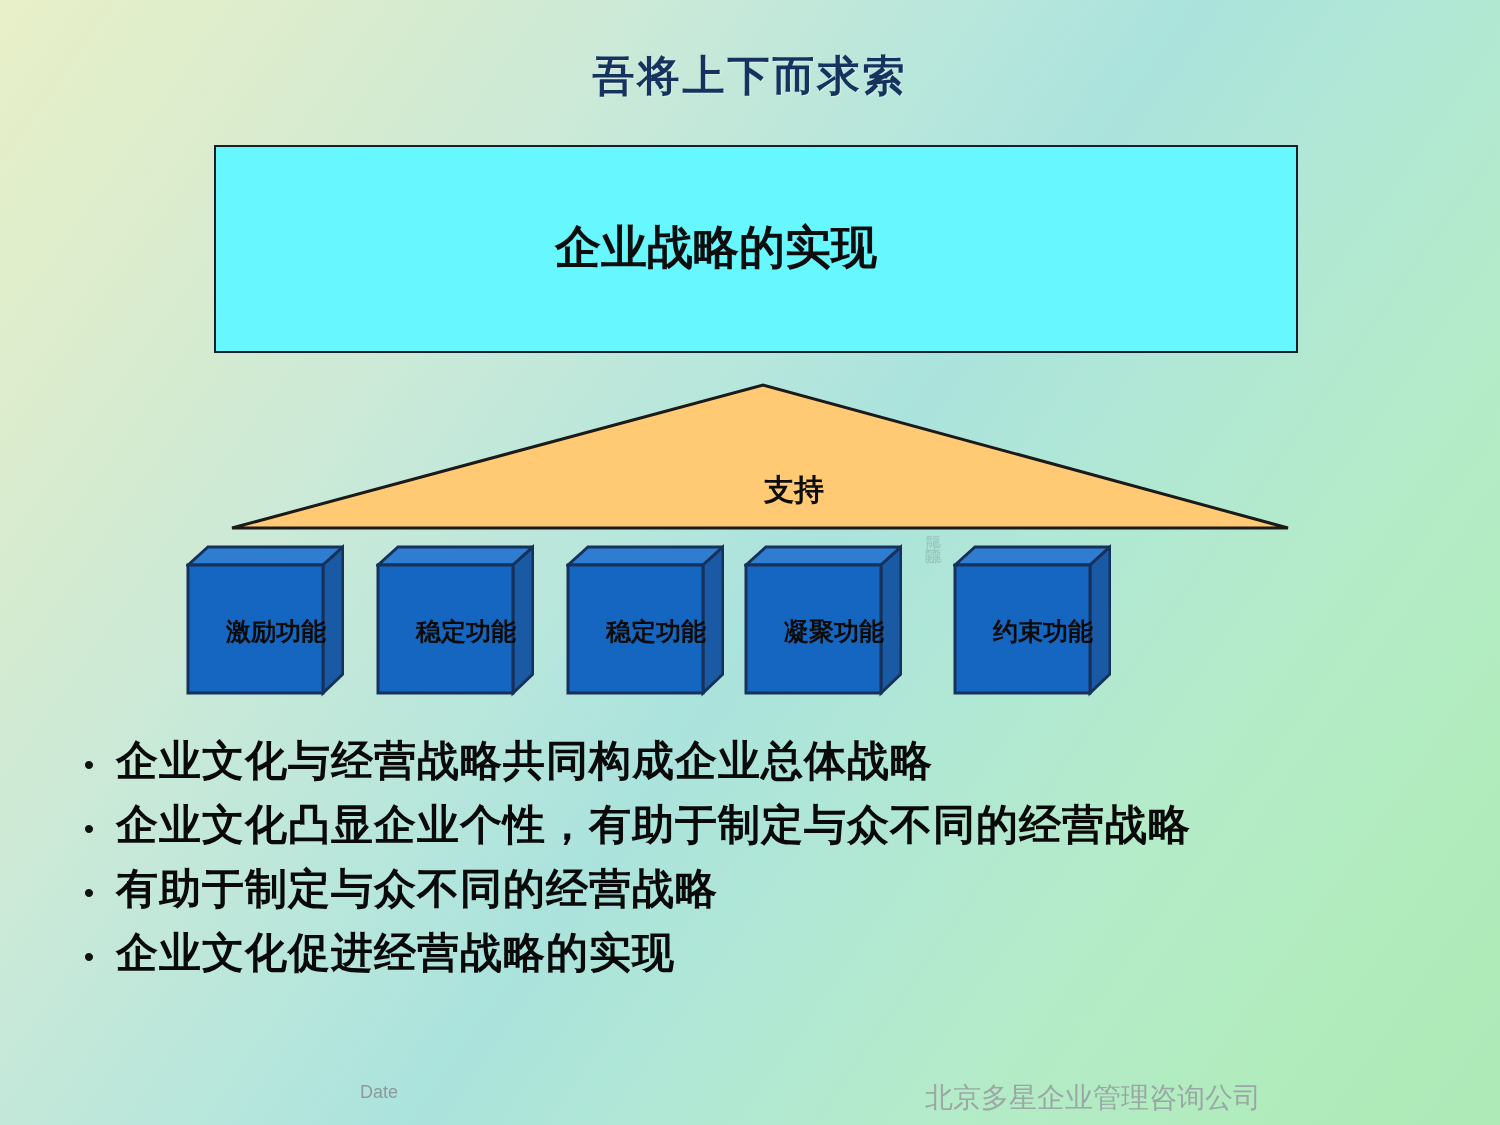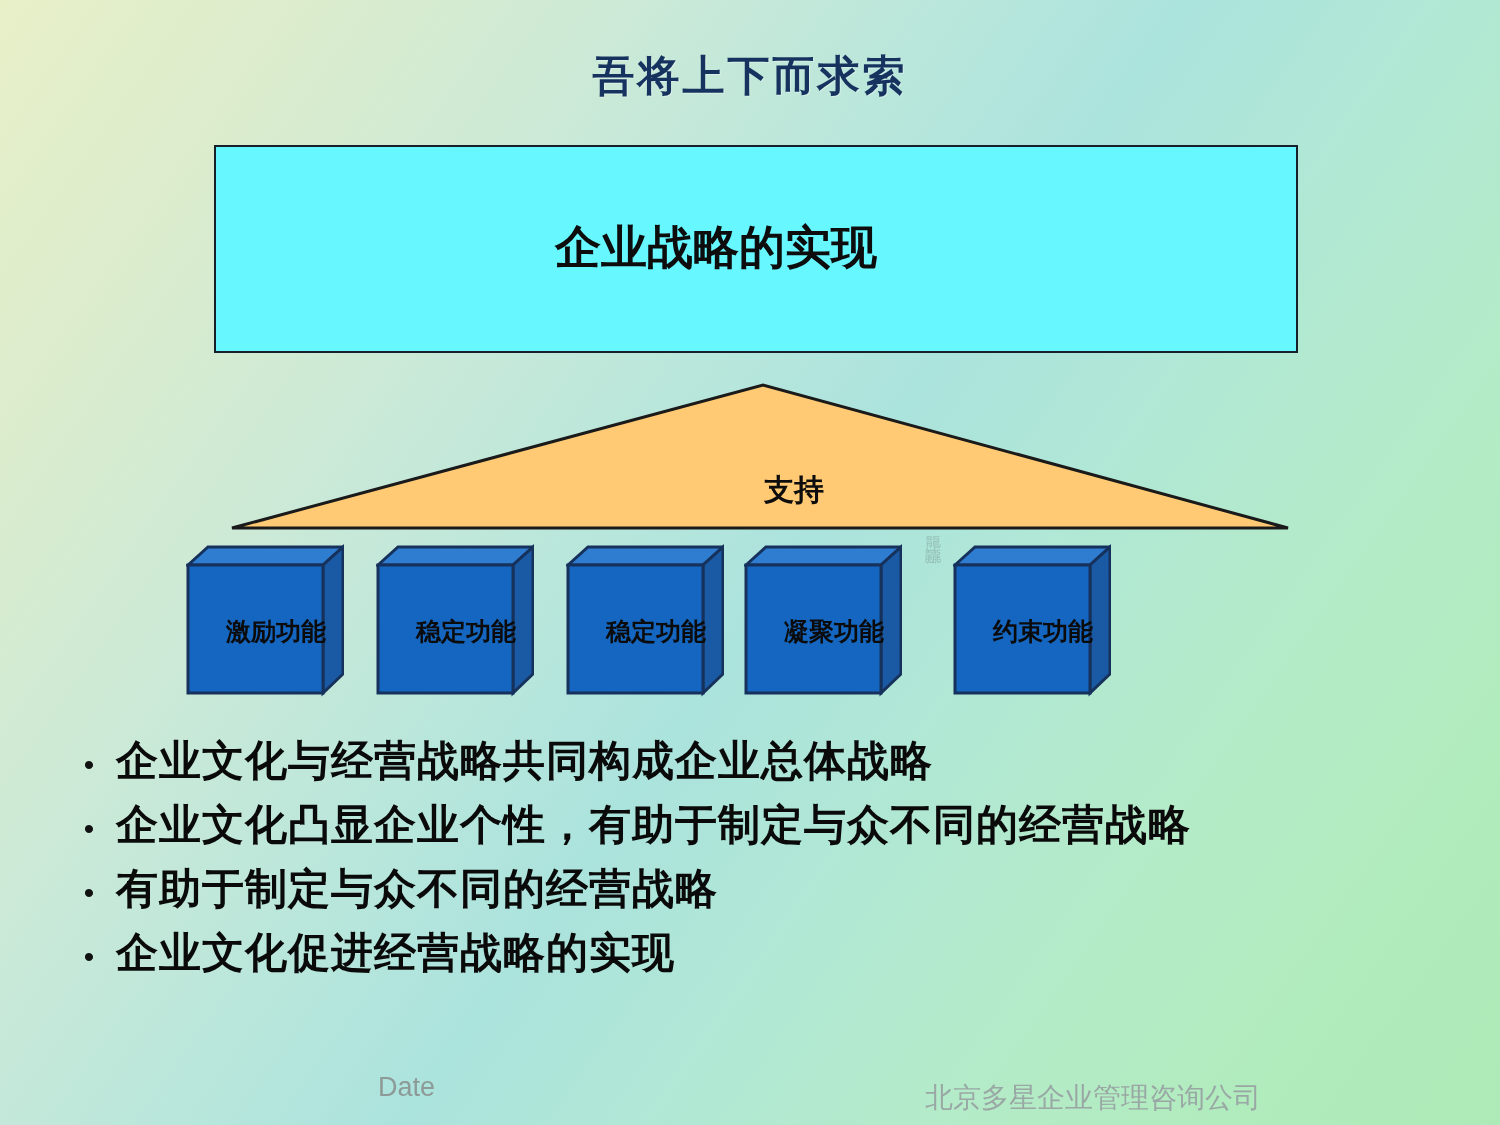--- a/index.html
+++ b/index.html
@@ -191,23 +191,22 @@
     font-family: "DejaVu Serif", serif;
     font-size: 19px;
     line-height: 1.35;
     color: #9aa8a5;
   }
   #footer-date {
     position: absolute;
     left: 360px;
     bottom: 22px;
     font-family: "Liberation Sans", sans-serif;
-    font-size: 27px;
+    font-size: 18px;
     color: #8d9a97;
-    margin-left: 18px;
   }
   #footer-company {
     position: absolute;
     left: 925px;
     bottom: 8px;
     font-family: "DejaVu Serif", serif;
     font-size: 28px;
     color: #9aa8a5;
   }
 </style>

